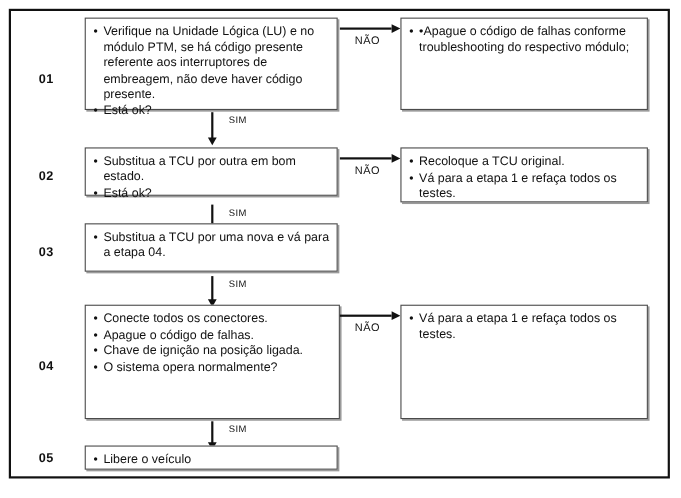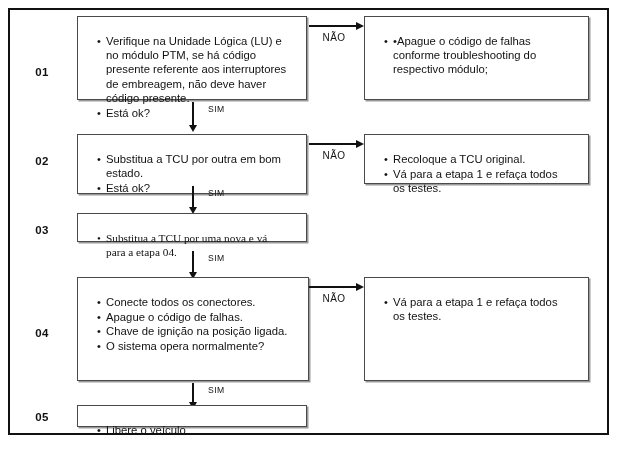--- a/index.html
+++ b/index.html
@@ -38,21 +38,21 @@
   .pbox {
     position: absolute;
     box-sizing: border-box;
     background: #ffffff;
     border: 1px solid #4a4a4a;
     box-shadow: 1.5px 1.5px 0 0 #9a9a9a;
   }
 
   .pbox ul {
     list-style: none;
-    margin: 12px;
+    margin: 0;
     padding: 5px 6px 4px 7px;
   }
 
   .pbox li {
     font-size: 11.3px;
     line-height: 14.2px;
     color: #111111;
     padding-left: 9px;
     position: relative;
     margin: 0 0 0.5px 0;
@@ -157,21 +157,21 @@
   </div>
 
   <div class="vconn" style="left:182px; top:92px; height:32px;">
     <div class="vline" style="height:24px;"></div>
     <div class="vhead" style="top:23px;"></div>
     <div class="vlabel">SIM</div>
   </div>
 
   <div class="step-num" style="left:12px; top:145px;">02</div>
 
-  <div class="pbox" style="left:67px; top:124px; width:230px; height:60px;">
+  <div class="pbox" style="left:67px; top:124px; width:230px; height:44px;">
     <ul>
       <li>Substitua a TCU por outra em bom estado.</li>
       <li>Está ok?</li>
     </ul>
   </div>
 
   <div class="hconn" style="left:299px; top:133px; width:55px;">
     <div class="hline" style="width:47px;"></div>
     <div class="hhead" style="left:47px;"></div>
     <div class="hlabel" style="left:10px; width:30px;">NÃO</div>
@@ -185,21 +185,21 @@
   </div>
 
   <div class="vconn" style="left:182px; top:176px; height:30px;">
     <div class="vline" style="height:22px;"></div>
     <div class="vhead" style="top:21px;"></div>
     <div class="vlabel">SIM</div>
   </div>
 
   <div class="step-num" style="left:12px; top:214px;">03</div>
 
-  <div class="pbox" style="left:67px; top:203px; width:230px; height:29px;font-family:Liberation Serif, serif;">
+  <div class="pbox" style="left:67px; top:193px; width:230px; height:44px;">
     <ul>
       <li>Substitua a TCU por uma nova e vá para a etapa 04.</li>
     </ul>
   </div>
 
   <div class="vconn" style="left:182px; top:241px; height:30px;">
     <div class="vline" style="height:22px;"></div>
     <div class="vhead" style="top:21px;"></div>
     <div class="vlabel">SIM</div>
   </div>

